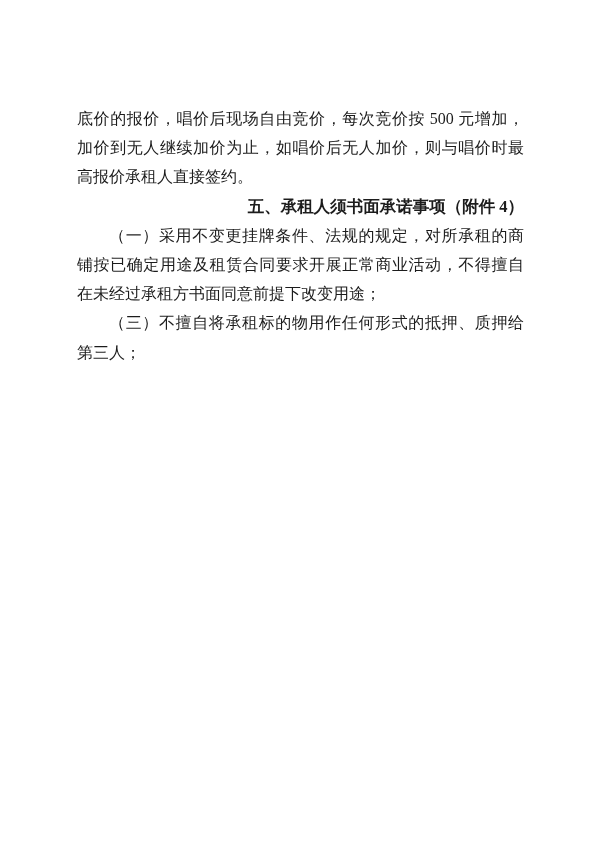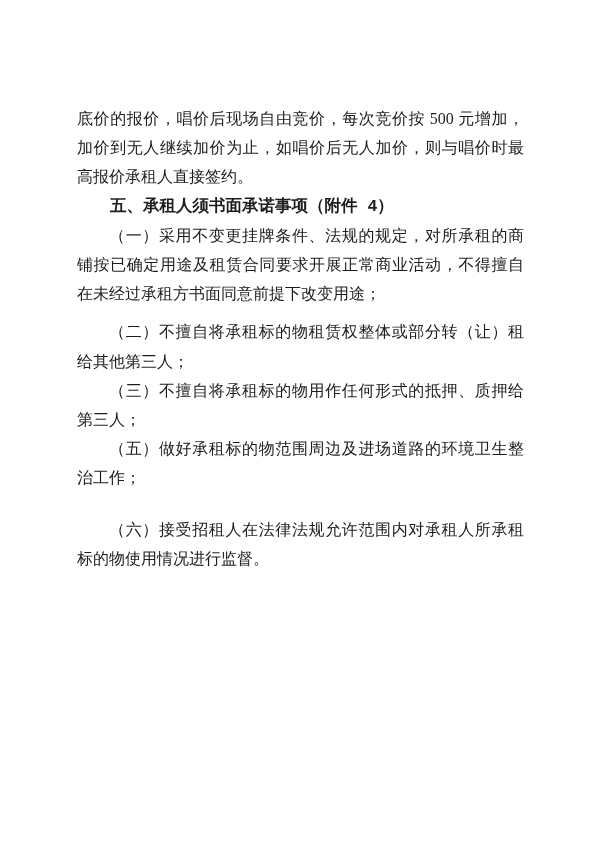--- a/index.html
+++ b/index.html
@@ -33,37 +33,34 @@
     font-size: 16px;
     font-weight: normal;
     text-indent: 2em;
     word-break: break-all;
   }
   .no-indent {
     text-indent: 0 !important;
   }
   .heading {
     font-weight: bold !important;
-    font-family: Liberation Mono, monospace;
+    font-family: Liberation Serif, serif;
     font-size: 16.5px !important;
-    text-align: left;
+    text-align: right;
   }
   .gap-sm {
     margin-top: 9px !important;
   }
   .gap-lg {
     margin-top: 22px !important;
   }
 </style>
 </head>
 <body>
 
 <div class="page">
   <div class="content">
     <p class="no-indent">底价的报价，唱价后现场自由竞价，每次竞价按 500 元增加，加价到无人继续加价为止，如唱价后无人加价，则与唱价时最高报价承租人直接签约。</p>
     <h2 class="heading">五、承租人须书面承诺事项（附件 4）</h2>
     <p>（一）采用不变更挂牌条件、法规的规定，对所承租的商铺按已确定用途及租赁合同要求开展正常商业活动，不得擅自在未经过承租方书面同意前提下改变用途；</p>
-    <p class="gap-sm">（二）不擅自将承租标的物租赁权整体或部分转（让）租给其他第三人；</p>
     <p>（三）不擅自将承租标的物用作任何形式的抵押、质押给第三人；</p>
-    <p>（五）做好承租标的物范围周边及进场道路的环境卫生整治工作；</p>
-    <p class="gap-lg">（六）接受招租人在法律法规允许范围内对承租人所承租标的物使用情况进行监督。</p>
   </div>
 </div>
 
 </body></html>

